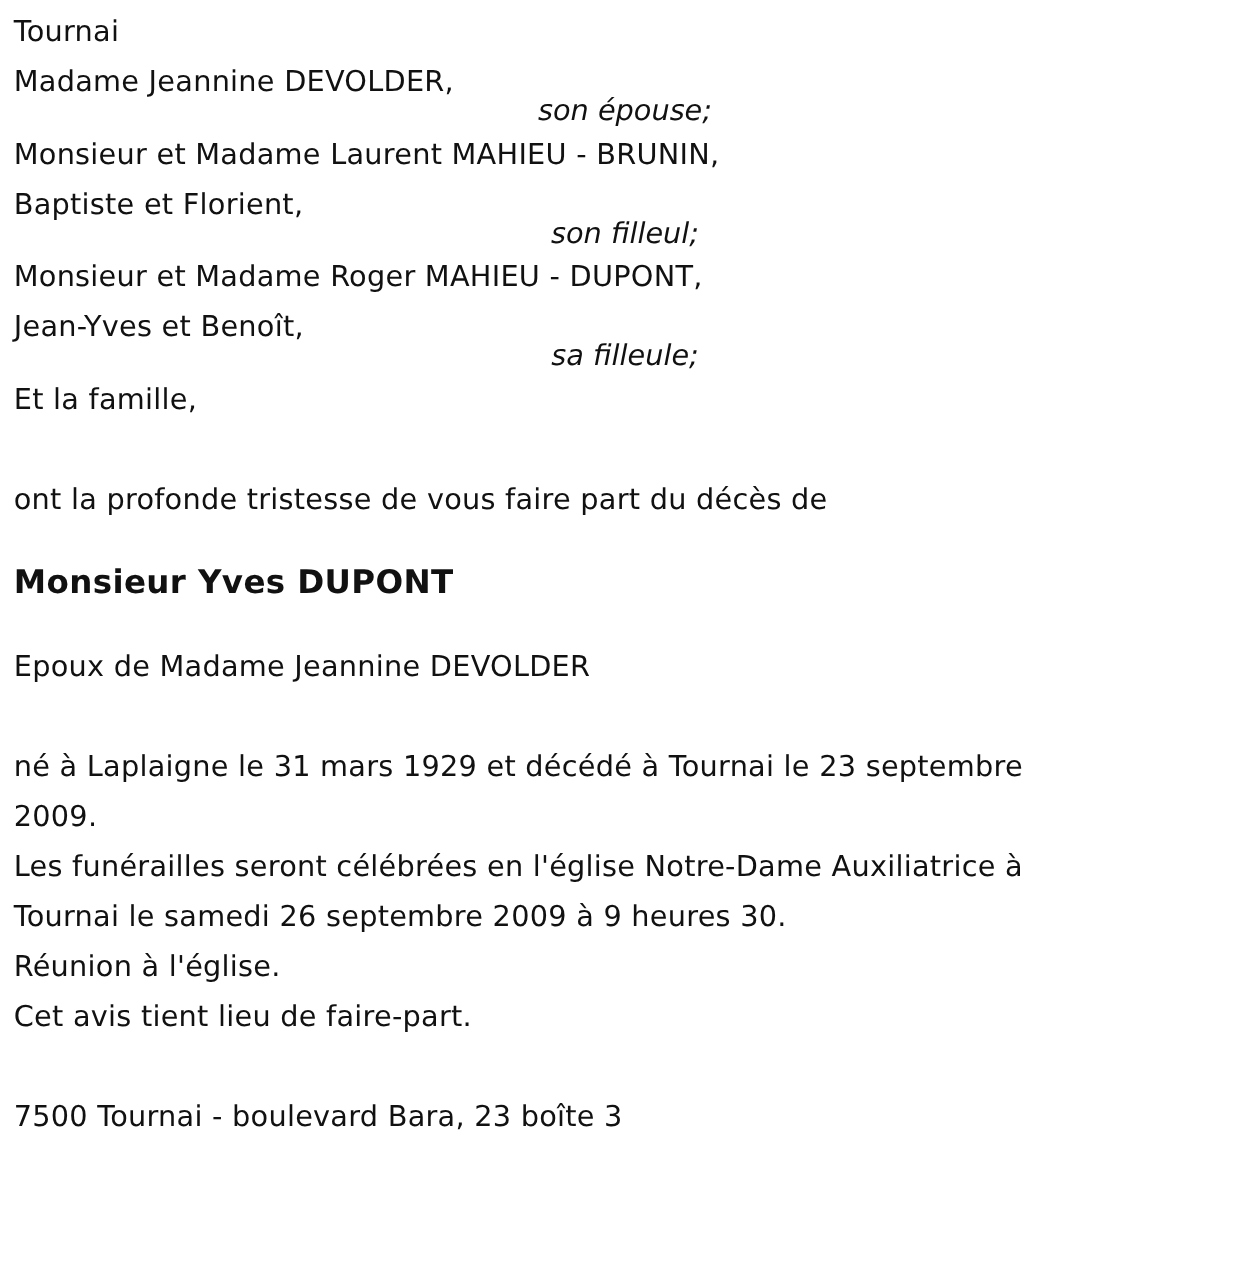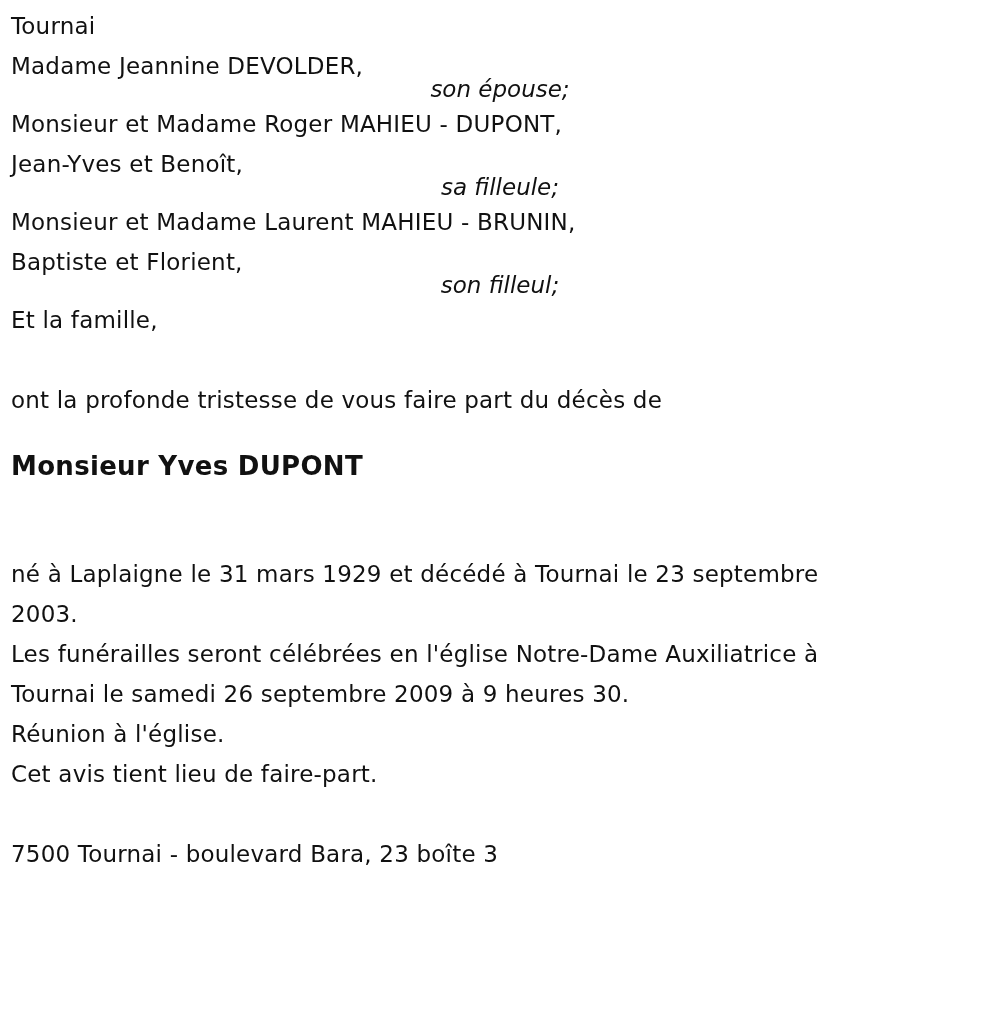--- a/index.html
+++ b/index.html
@@ -51,44 +51,45 @@
 <div class="page">
 
   <span class="line">Tournai</span>
 
   <div>
     <span class="line">Madame Jeannine DEVOLDER,</span>
     <span class="role">son épouse;</span>
   </div>
 
   <div>
+    <span class="line">Monsieur et Madame Laurent MAHIEU - BRUNIN,</span>
+    <span class="line">Baptiste et Florient,</span>
+    <span class="role">son filleul;</span>
+  </div>
+
+  <div>
     <span class="line">Monsieur et Madame Roger MAHIEU - DUPONT,</span>
     <span class="line">Jean-Yves et Benoît,</span>
     <span class="role">sa filleule;</span>
-  </div>
-
-  <div>
-    <span class="line">Monsieur et Madame Laurent MAHIEU - BRUNIN,</span>
-    <span class="line">Baptiste et Florient,</span>
-    <span class="role">son filleul;</span>
   </div>
 
   <span class="line">Et la famille,</span>
 
   <div class="gap-big"></div>
 
   <span class="line">ont la profonde tristesse de vous faire part du décès de</span>
 
   <div class="line title">Monsieur Yves DUPONT</div>
 
+  <span class="line">Epoux de Madame Jeannine DEVOLDER</span>
 
   <div class="gap-big"></div>
 
   <span class="line">né à Laplaigne le 31 mars 1929 et décédé à Tournai le 23 septembre</span>
-  <span class="line">2003.</span>
+  <span class="line">2009.</span>
   <span class="line">Les funérailles seront célébrées en l'église Notre-Dame Auxiliatrice à</span>
   <span class="line">Tournai le samedi 26 septembre 2009 à 9 heures 30.</span>
   <span class="line">Réunion à l'église.</span>
   <span class="line">Cet avis tient lieu de faire-part.</span>
 
   <div class="gap-big"></div>
 
   <span class="line">7500 Tournai - boulevard Bara, 23 boîte 3</span>
 
 </div>

